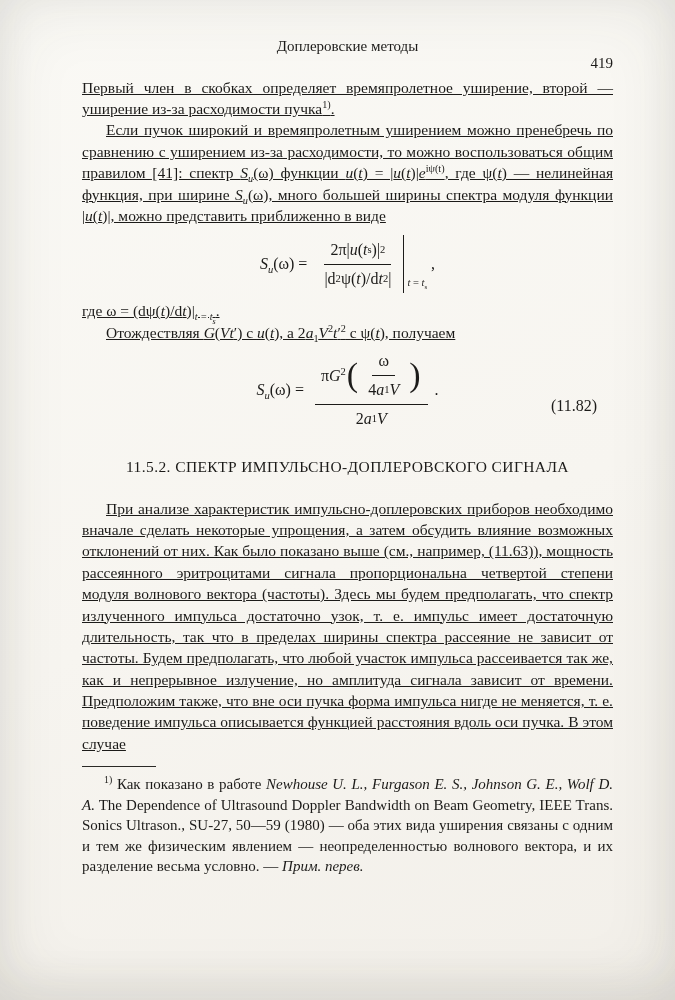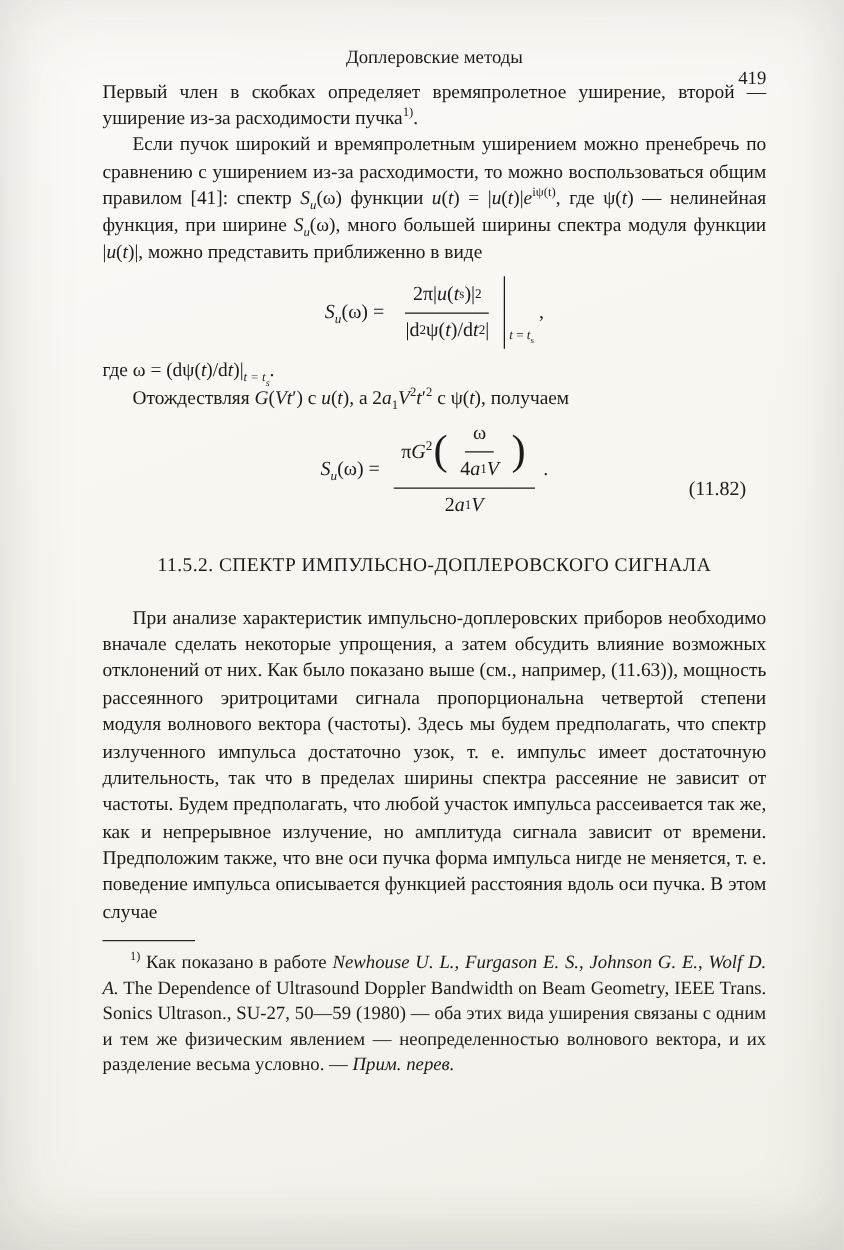--- a/index.html
+++ b/index.html
@@ -10,23 +10,23 @@
     background:linear-gradient(160deg,#faf9f5 0%,#f7f5f0 55%,#f2efe9 100%);
     box-shadow: inset 0 0 70px rgba(60,55,45,0.10), inset 0 -18px 40px rgba(60,55,45,0.07);
     box-sizing:border-box;
     padding:36px 62px 0 82px;
     overflow:hidden;
     font-family:"Liberation Serif","DejaVu Serif",serif;
     color:#1c1b19;
     font-size:15.5px;
     line-height:1.38;
   }
-  .header { position:relative; text-align:center; margin-bottom:6px; font-size:15px; }
+  .header { position:relative; text-align:center; margin-bottom:20px; font-size:15px; }
   .page-number { position:absolute; right:0; top:17px; }
-  .para { margin:0; text-align:justify; }
+  .para { margin:0; text-align:justify;text-decoration:underline; }
   .para.indent { text-indent:24px; }
   .para.no-indent { text-indent:0; }
   .seg-i { font-style:italic; }
   .seg-sup { vertical-align:super; font-size:66%; line-height:0; }
   .seg-sub { vertical-align:sub; font-size:66%; line-height:0; }
   .seg-sub2 { vertical-align:sub; font-size:52%; line-height:0; position:relative; top:0.45em; }
 
   .equation { position:relative; display:flex; align-items:center; justify-content:center; font-size:16px; }
   .equation.eq1 { margin:9px 0 7px; }
   .equation.eq2 { margin:7px 0 12px; }

